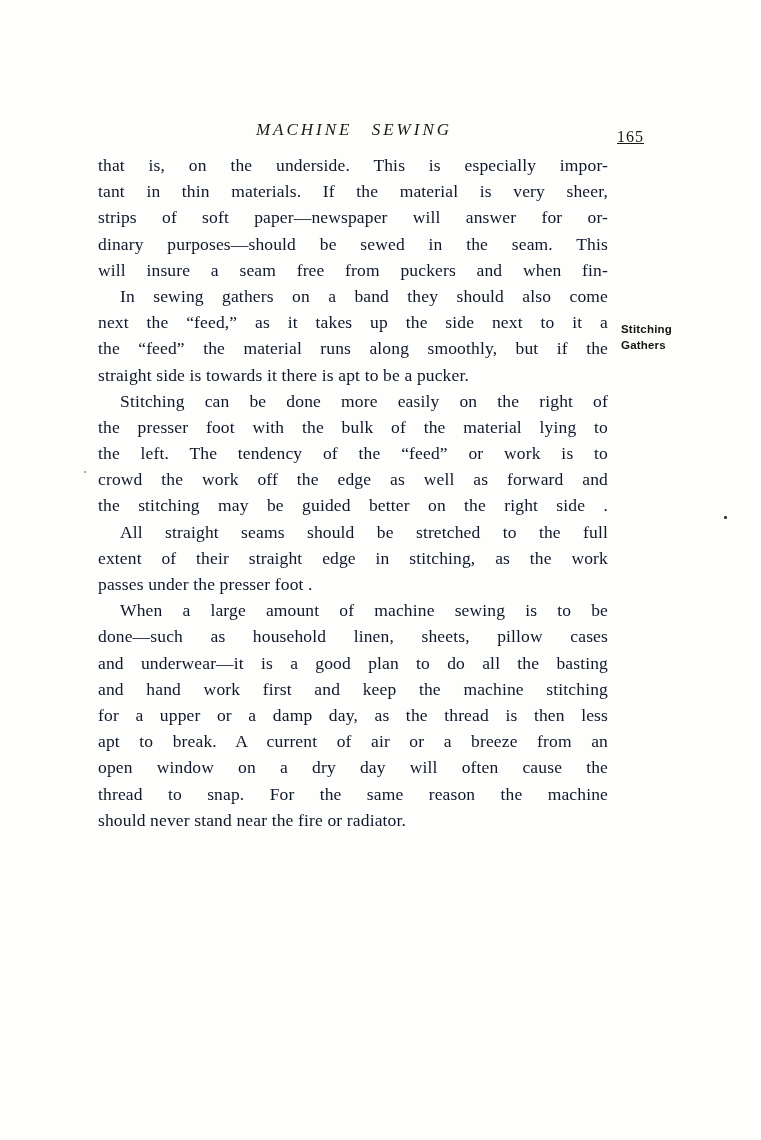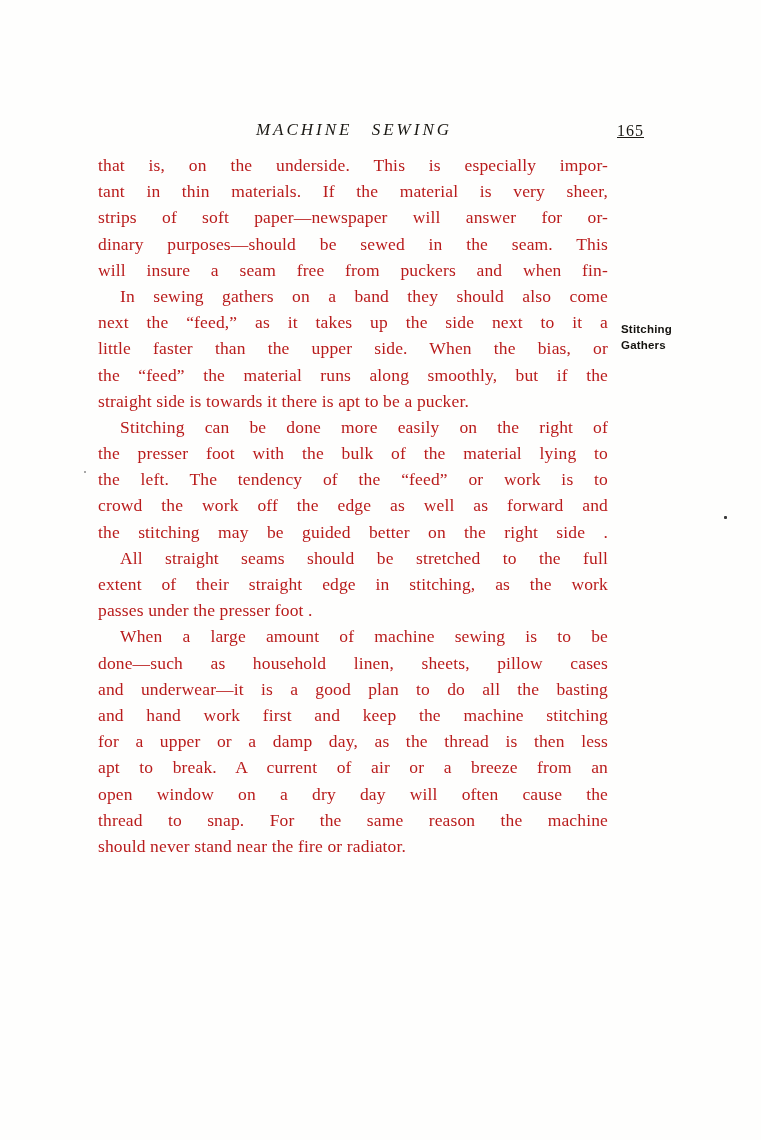--- a/index.html
+++ b/index.html
@@ -31,42 +31,42 @@
     display: block;
     text-align: center;
     font-style: italic;
     font-size: 17px;
     letter-spacing: 3px;
     word-spacing: 12px;
     color: #1b1914;
   }
   .page-number {
     position: absolute;
-    top: 2px;
+    top: 8px;
     left: 519px;
     font-size: 16px;
     letter-spacing: 1px;
     color: #1b1914;
     text-decoration: underline;
   }
   
   .body-column {
     position: absolute;
     top: 152px;
     left: 98px;
     width: 510px;
   }
   .line {
     font-size: 17.5px;
     line-height: 26.2px;
     height: 26.2px;
     text-align: justify;
     text-align-last: justify;
     letter-spacing: 0.15px;
-    color: #b91c1c;
+    color: #0f172a;
   }
   .line.indent { text-indent: 22px; }
   .line.end { text-align-last: left; }
   
   .margin-note {
     position: absolute;
     top: 322px;
     left: 621px;
     font-family: Liberation Sans, sans-serif;
     font-weight: bold;
@@ -97,21 +97,20 @@
   </div>
 
   <div class="body-column">
     <div class="line">that is, on the underside.  This is especially impor-</div>
     <div class="line">tant in thin materials.  If the material is very sheer,</div>
     <div class="line">strips of soft paper—newspaper will answer for or-</div>
     <div class="line">dinary purposes—should be sewed in the seam.  This</div>
     <div class="line">will insure a seam free from puckers and when fin-</div>
     <div class="line indent">In sewing gathers on a band they should also come</div>
     <div class="line">next the “feed,” as it takes up the side next to it a</div>
-    <div class="line">little faster than the upper side.  When the bias, or</div>
     <div class="line">the “feed” the material runs along smoothly, but if the</div>
     <div class="line end">straight side is towards it there is apt to be a pucker.</div>
     <div class="line indent">Stitching can be done more easily on the right of</div>
     <div class="line">the presser foot with the bulk of the material lying to</div>
     <div class="line">the left.  The tendency of the “feed” or work is to</div>
     <div class="line">crowd the work off the edge as well as forward and</div>
     <div class="line">the stitching may be guided better on the right side .</div>
     <div class="line indent">All straight seams should be stretched to the full</div>
     <div class="line">extent of their straight edge in stitching, as the work</div>
     <div class="line end">passes under the presser foot .</div>

